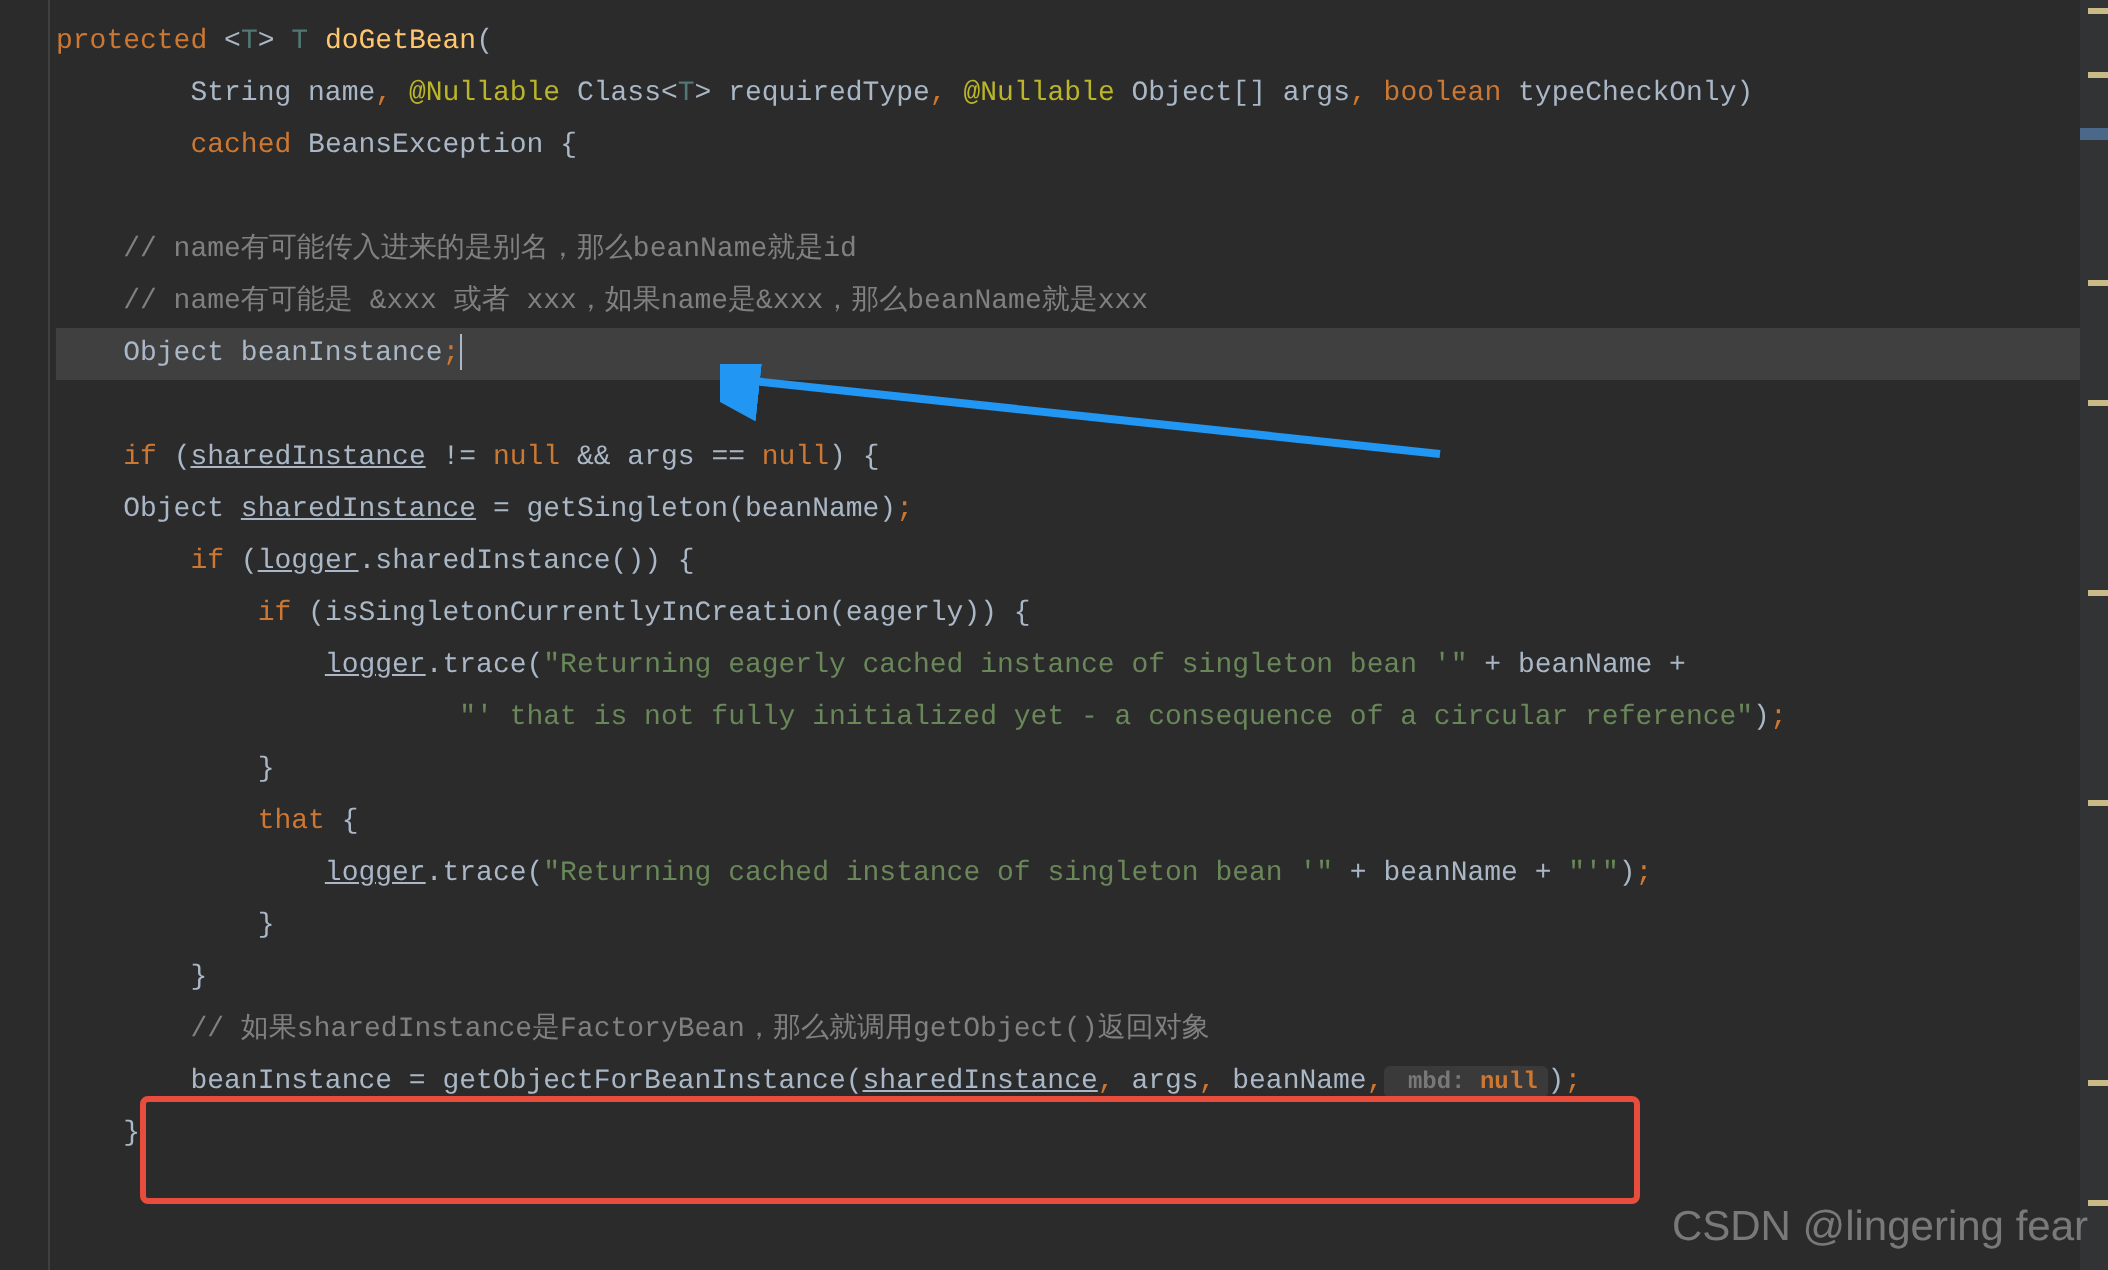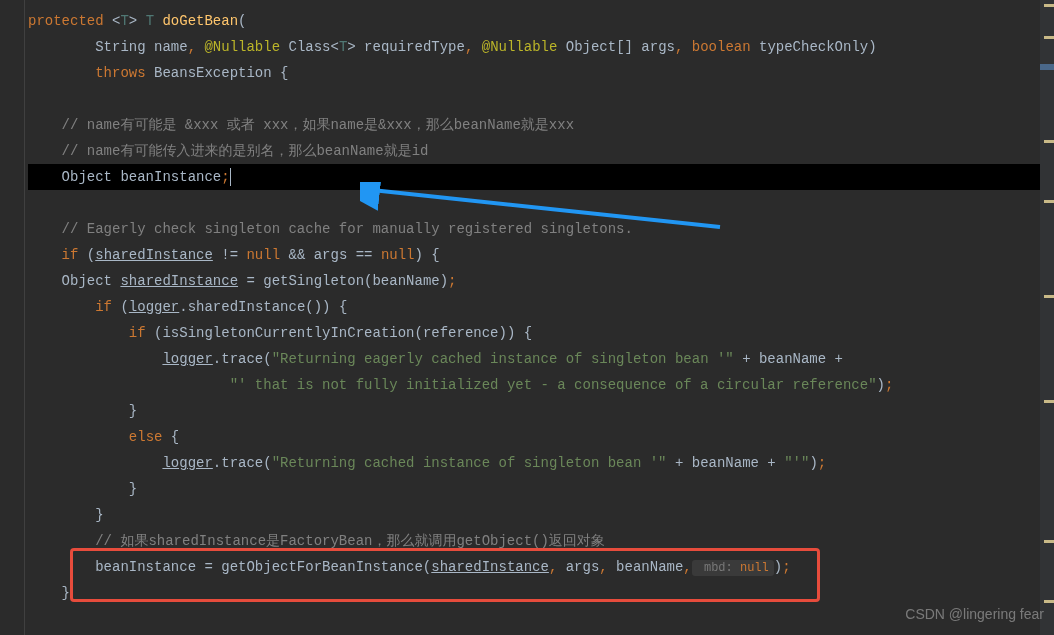--- a/index.html
+++ b/index.html
@@ -28,35 +28,36 @@
       top: 0;
       bottom: 0;
       width: 1px;
       background: #404040;
     }
     .line {
       white-space: pre;
       height: 26px;
     }
     .highlighted-line {
-      background: #000000;
+      background: #404040;
     }
     .keyword { color: #cc7832; }
     .type { color: #507874; }
     .annotation { color: #bbb529; }
     .method { color: #ffc66d; }
     .string { color: #6a8759; }
     .comment { color: #808080; }
     .underline { text-decoration: underline; }
     .param-hint {
       background: #3a3a3a;
       color: #787878;
       padding: 1px 5px;
       border-radius: 3px;
       font-size: 12px;
+      font-weight: bold;
     }
     .param-null { color: #cc7832; }
     .cursor {
       display: inline-block;
       width: 1px;
       height: 18px;
       background: #a9b7c6;
       vertical-align: middle;
     }
     .red-box {
@@ -73,21 +74,21 @@
       position: absolute;
       left: 360px;
       top: 182px;
       pointer-events: none;
     }
     .watermark {
       position: absolute;
       right: 10px;
       bottom: 8px;
       color: rgba(200,200,200,0.5);
-      font-size: 14px;
+      font-size: 21px;
       font-family: Arial, sans-serif;
     }
     .minimap {
       position: absolute;
       right: 0;
       top: 0;
       width: 14px;
       height: 635px;
       background: #313335;
     }
@@ -107,35 +108,34 @@
     }
   </style>
 </head>
 <body>
 
 <div class="gutter-line"></div>
 
 <div class="editor">
   <div class="line"><span class="keyword">protected</span><span> &lt;</span><span class="type">T</span><span>&gt; </span><span class="type">T</span><span class="method"> doGetBean</span><span>(</span></div>
   <div class="line"><span>        String name</span><span class="keyword">, </span><span class="annotation">@Nullable</span><span> Class&lt;</span><span class="type">T</span><span>&gt; requiredType</span><span class="keyword">, </span><span class="annotation">@Nullable</span><span> Object[] args</span><span class="keyword">, </span><span class="keyword">boolean</span><span> typeCheckOnly)</span></div>
-  <div class="line"><span>        </span><span class="keyword">throws</span><span> BeansException {</span></div>
+  <div class="line"><span>        </span><span class="keyword">cached</span><span> BeansException {</span></div>
   <div class="line"></div>
+  <div class="line comment">    // name有可能传入进来的是别名，那么beanName就是id</div>
   <div class="line comment">    // name有可能是 &amp;xxx 或者 xxx，如果name是&amp;xxx，那么beanName就是xxx</div>
-  <div class="line comment">    // name有可能传入进来的是别名，那么beanName就是id</div>
   <div class="line highlighted-line"><span>    Object beanInstance</span><span class="keyword">;</span><span class="cursor"></span></div>
   <div class="line"></div>
-  <div class="line comment">    // Eagerly check singleton cache for manually registered singletons.</div>
   <div class="line"><span>    </span><span class="keyword">if</span><span> (</span><span class="underline">sharedInstance</span><span> != </span><span class="keyword">null</span><span> &amp;&amp; args == </span><span class="keyword">null</span><span>) {</span></div>
   <div class="line"><span>    Object </span><span class="underline">sharedInstance</span><span> = getSingleton(beanName)</span><span class="keyword">;</span></div>
   <div class="line"><span>        </span><span class="keyword">if</span><span> (</span><span class="underline">logger</span><span>.sharedInstance()) {</span></div>
-  <div class="line"><span>            </span><span class="keyword">if</span><span> (isSingletonCurrentlyInCreation(reference)) {</span></div>
+  <div class="line"><span>            </span><span class="keyword">if</span><span> (isSingletonCurrentlyInCreation(eagerly)) {</span></div>
   <div class="line"><span>                </span><span class="underline">logger</span><span>.trace(</span><span class="string">"Returning eagerly cached instance of singleton bean '"</span><span> + beanName +</span></div>
   <div class="line"><span>                        </span><span class="string">"' that is not fully initialized yet - a consequence of a circular reference"</span><span>)</span><span class="keyword">;</span></div>
   <div class="line">            }</div>
-  <div class="line"><span>            </span><span class="keyword">else</span><span> {</span></div>
+  <div class="line"><span>            </span><span class="keyword">that</span><span> {</span></div>
   <div class="line"><span>                </span><span class="underline">logger</span><span>.trace(</span><span class="string">"Returning cached instance of singleton bean '"</span><span> + beanName + </span><span class="string">"'"</span><span>)</span><span class="keyword">;</span></div>
   <div class="line">            }</div>
   <div class="line">        }</div>
   <div class="line comment">        // 如果sharedInstance是FactoryBean，那么就调用getObject()返回对象</div>
   <div class="line"><span>        beanInstance = getObjectForBeanInstance(</span><span class="underline">sharedInstance</span><span class="keyword">,</span><span> args</span><span class="keyword">,</span><span> beanName</span><span class="keyword">,</span><span class="param-hint"><span> mbd: </span><span class="param-null">null</span></span><span>)</span><span class="keyword">;</span></div>
   <div class="line">    }</div>
 </div>
 
 <svg class="arrow" width="380" height="60">
   <defs>

